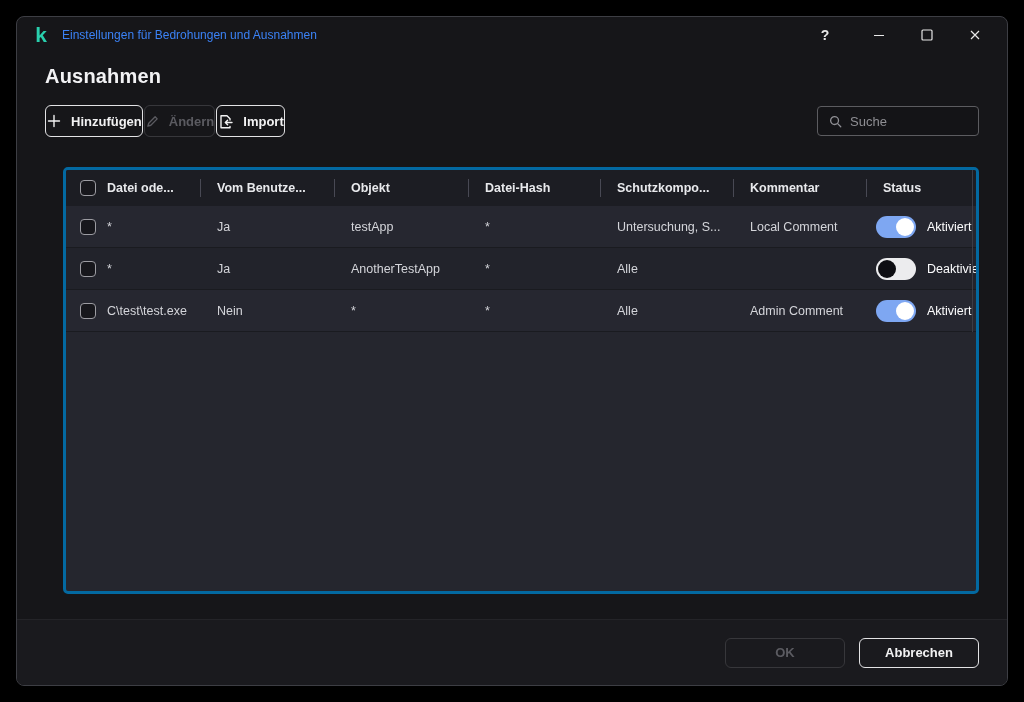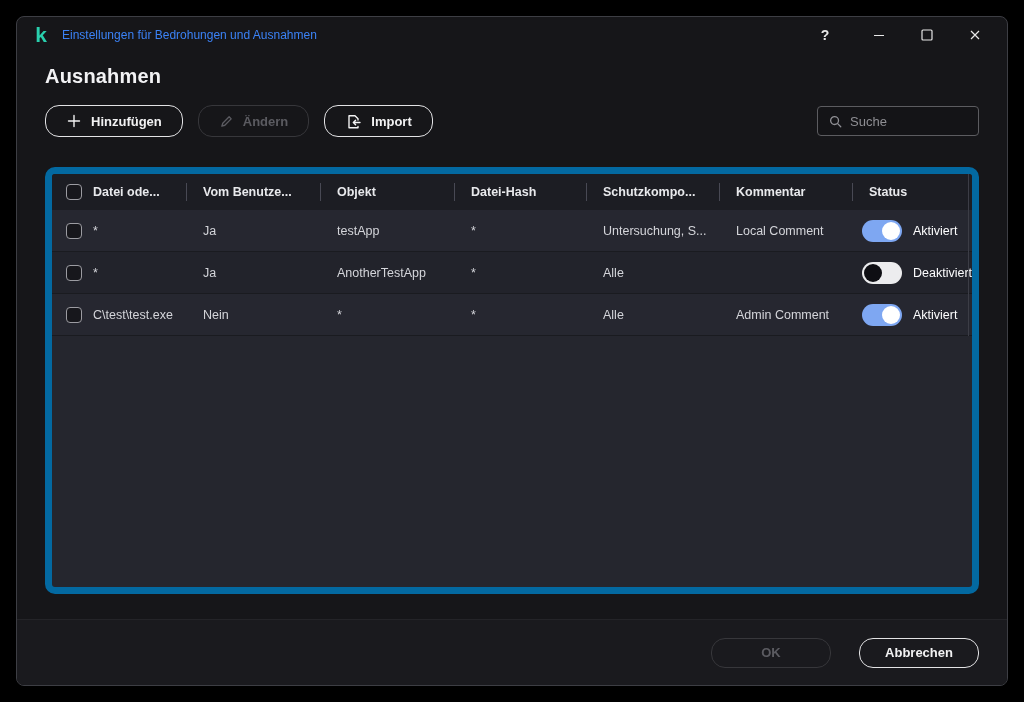--- a/index.html
+++ b/index.html
@@ -17,39 +17,39 @@
   .win-btn { width:40px; height:30px; display:flex; align-items:center; justify-content:center;
              color:#e8e8e8; font-size:13px; cursor:default; margin-left:8px; }
   .win-btn svg { stroke:#e8e8e8; stroke-width:1.2; fill:none; }
   .help-btn { font-size:14px; font-weight:bold; margin-right:6px; }
   
   .content { padding:0 28px; }
   h1.page-title { margin-top:12px; font-size:20px; font-weight:700; color:#f2f2f4; letter-spacing:.2px; }
   
   .toolbar { display:flex; align-items:center; margin-top:17px; }
   .btn {
-    height:32px; display:inline-flex; align-items:center; gap:9px; padding:0 20px;
-    background:transparent; border:1px solid #e3e3e5; border-radius:14px;
+    height:32px; display:inline-flex; align-items:center; gap:9px; padding:0 0;
+    background:transparent; border:1px solid #e3e3e5; border-radius:6px;
     color:#f2f2f3; font-size:13px; font-weight:600; font-family:inherit; cursor:pointer;
   }
-  .btn + .btn { margin-left:15px; }
+  .btn + .btn { margin-left:1px; }
   .btn svg { stroke:currentColor; fill:none; stroke-width:1.4; stroke-linecap:round; stroke-linejoin:round; }
   .btn.disabled { border-color:#37373b; color:#5b5b61; cursor:default; }
   .searchbox {
     margin-left:auto; width:162px; height:30px; display:flex; align-items:center; gap:7px;
     border:1px solid #5c5c60; border-radius:4px; padding:0 10px; background:#141417;
   }
   .searchbox svg { stroke:#8f8f94; fill:none; stroke-width:1.4; stroke-linecap:round; flex:none; }
   .searchbox input {
     background:transparent; border:none; outline:none; color:#d8d8dc;
     font-size:13px; width:100%; font-family:inherit;
   }
   .searchbox input::placeholder { color:#8f8f94; }
   
-  .table { position:relative; margin-top:30px; height:427px; background:#25262e; border:7px solid #0369a1; border-radius:10px; overflow:hidden; }
+  .table { position:relative; margin-top:30px; height:427px; background:#25262e; border:3px solid #0369a1; border-radius:5px; overflow:hidden;margin-left:18px; }
   .table::after { content:""; position:absolute; top:0; right:3px; width:1px; height:162px; background:#3c3d46; }
   .grid-row { display:grid; grid-template-columns:134px 134px 134px 132px 133px 133px 1fr; align-items:center; }
   .thead { height:36px; background:#1c1d23; font-size:12.5px; font-weight:700; color:#e8e9ec; }
   .thead .cell { position:relative; height:100%; display:flex; align-items:center; }
   .thead .cell:not(:first-child)::before {
     content:""; position:absolute; left:0; top:50%; transform:translateY(-50%);
     width:1px; height:18px; background:#484954;
   }
   .cell { padding:0 8px 0 17px; white-space:nowrap; overflow:hidden; text-overflow:ellipsis; }
   .cell.first { padding-left:14px; display:flex; align-items:center; gap:11px; }

